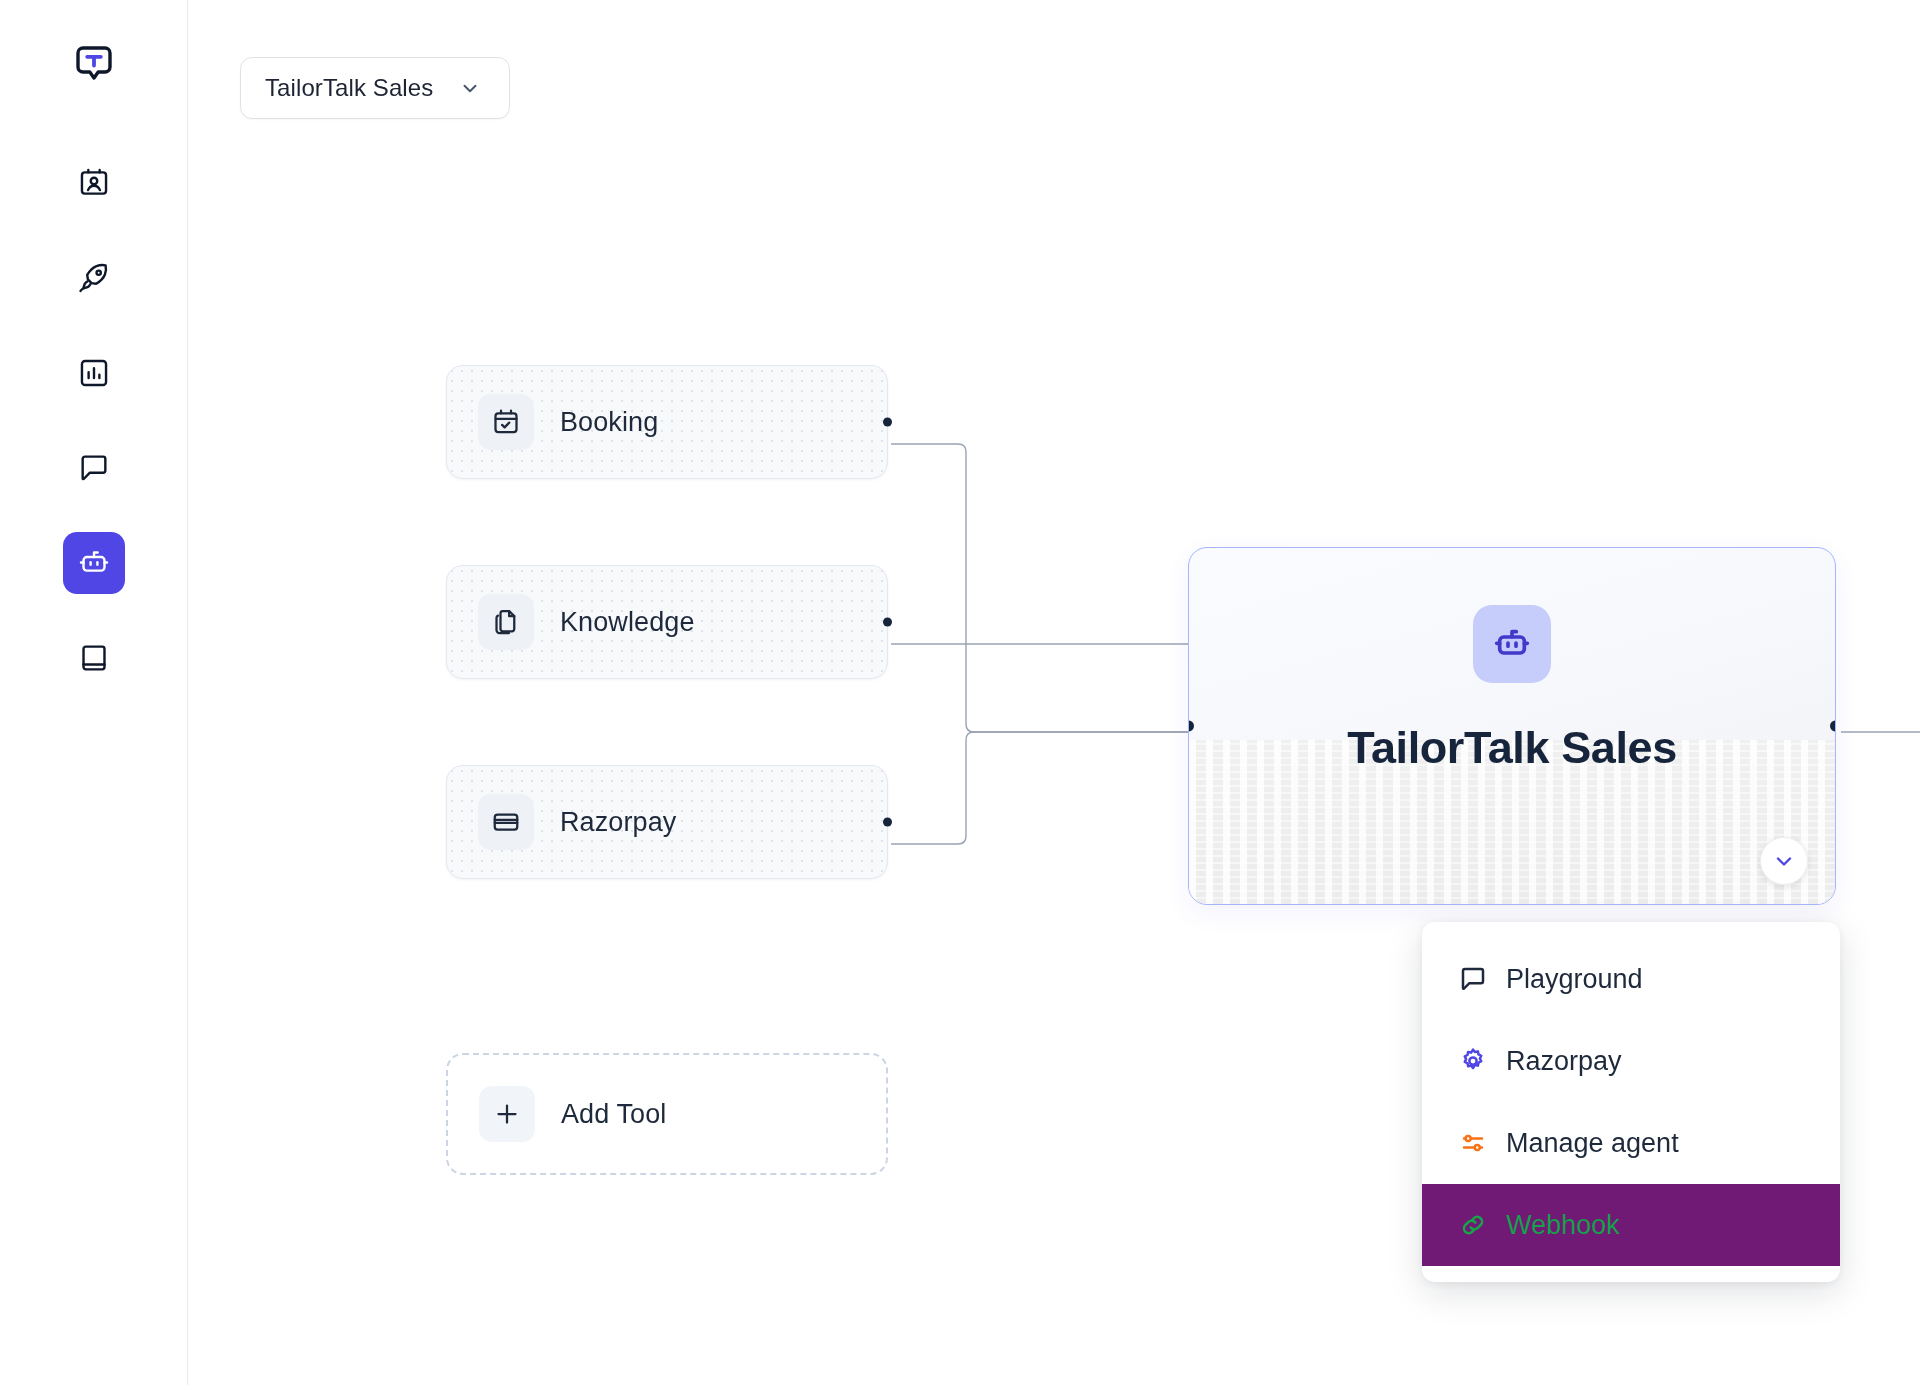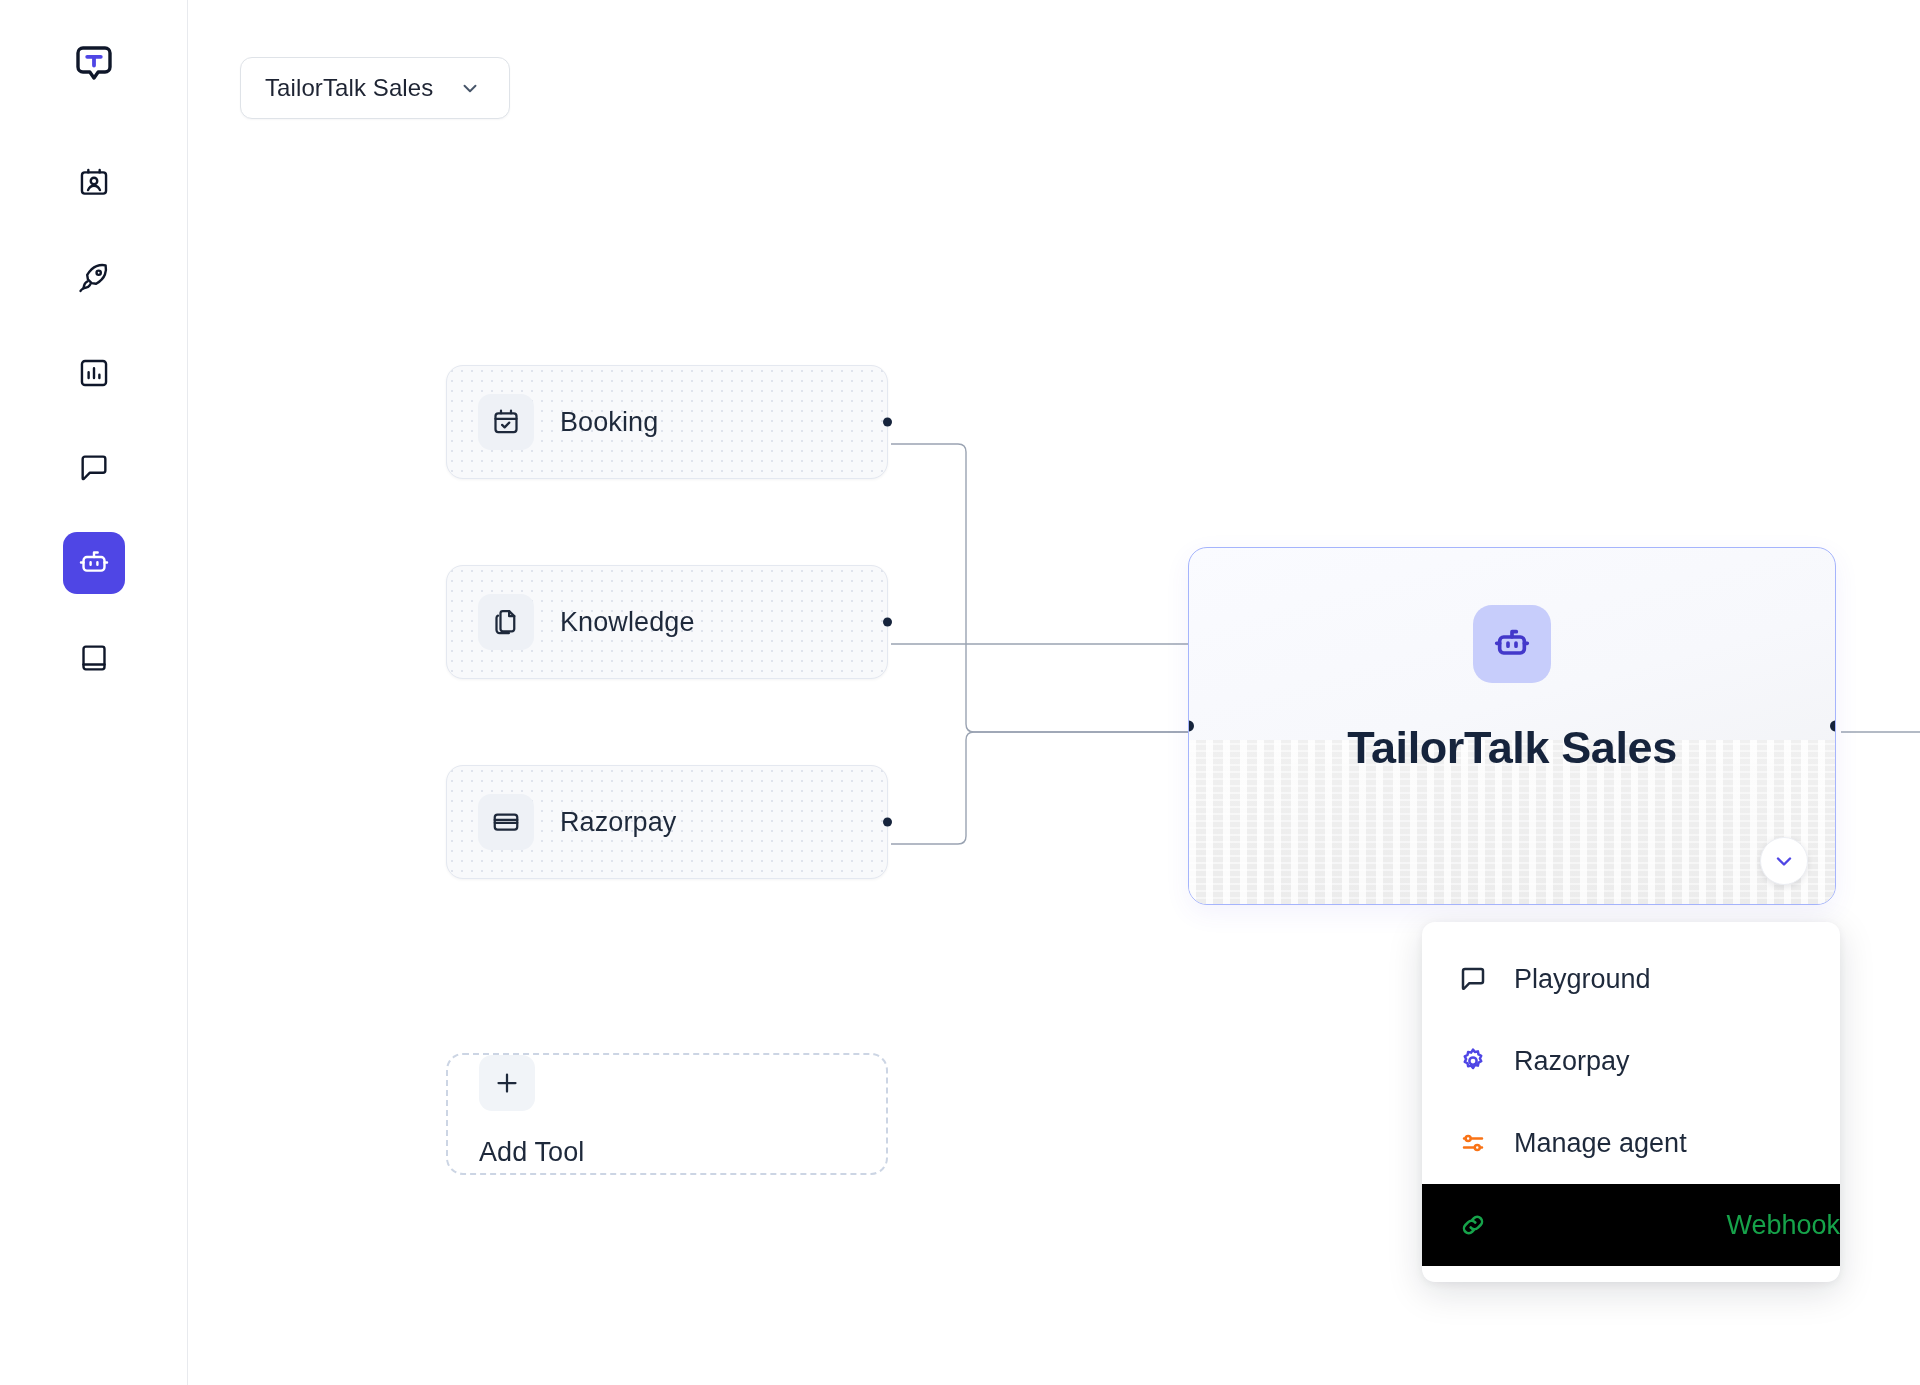--- a/index.html
+++ b/index.html
@@ -66,23 +66,22 @@
   .tool-label { font-size:27px; color:#1e293b; letter-spacing:.1px; }
 
   .card-dot {
     position:absolute; right:-5px; top:50%; transform:translateY(-50%);
     width:9px; height:9px; border-radius:50%; background:#16243c;
   }
 
   .add-tool {
     position:absolute; left:258px; top:1029px; width:442px; height:122px;
     border:2px dashed #ccd5e4; border-radius:17px; background:#ffffff;
-    display:flex; padding-left:31px; gap:26px;
+    display:flex; align-items:center; padding-left:31px; gap:26px;
     cursor:pointer;
-    flex-direction:column;
   }
   .add-tool .tool-icon { background:#f1f4f8; }
   .add-tool .tool-label { color:#1e293b; }
 
   
   .edges { position:absolute; left:0; top:0; width:100%; height:100%;
            pointer-events:none; }
   .edges path { fill:none; stroke:#9aa3b2; stroke-width:1.4; }
 
   
@@ -128,24 +127,24 @@
                   stroke-linecap:round; stroke-linejoin:round; }
 
   
   .menu {
     position:absolute; left:1234px; top:898px; width:418px;
     background:#ffffff; border-radius:13px;
     box-shadow:0 10px 36px rgba(16,24,40,.13), 0 2px 8px rgba(16,24,40,.06);
     padding:16px 0 16px 0; overflow:hidden;
   }
   .menu-item {
-    height:82px; display:flex; align-items:center; gap:24px;
+    height:82px; display:flex; align-items:center; gap:16px;
     padding-left:34px; cursor:pointer; font-size:27px; color:#1e293b;
   }
-  .menu-item.highlight { background:#000000;justify-content:space-between; }
+  .menu-item.highlight { background:#701a75; }
   .menu-item svg { fill:none; stroke-width:2; stroke-linecap:round;
                    stroke-linejoin:round; }
   .mi-ico { width:34px; display:flex; align-items:center; justify-content:center; }
 </style>
 </head>
 <body>
 
 <div class="rail">
 
   <div class="brand">

